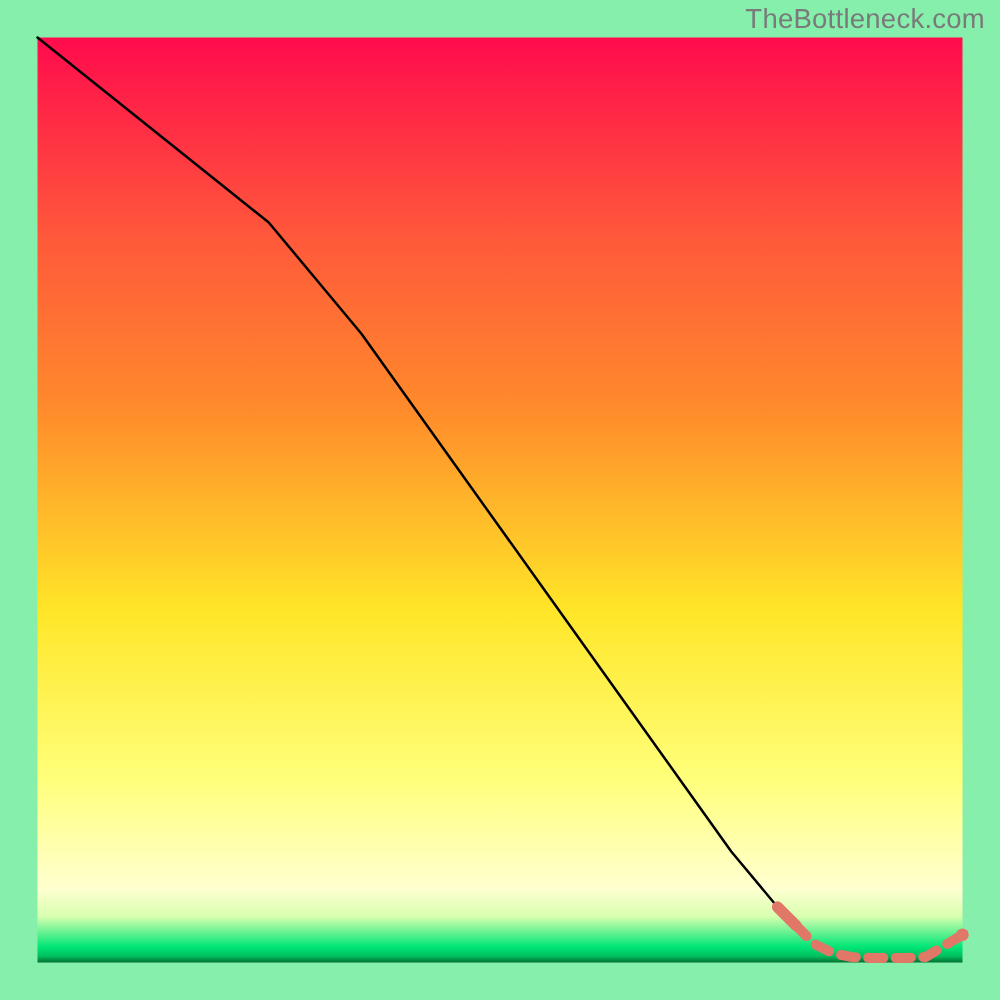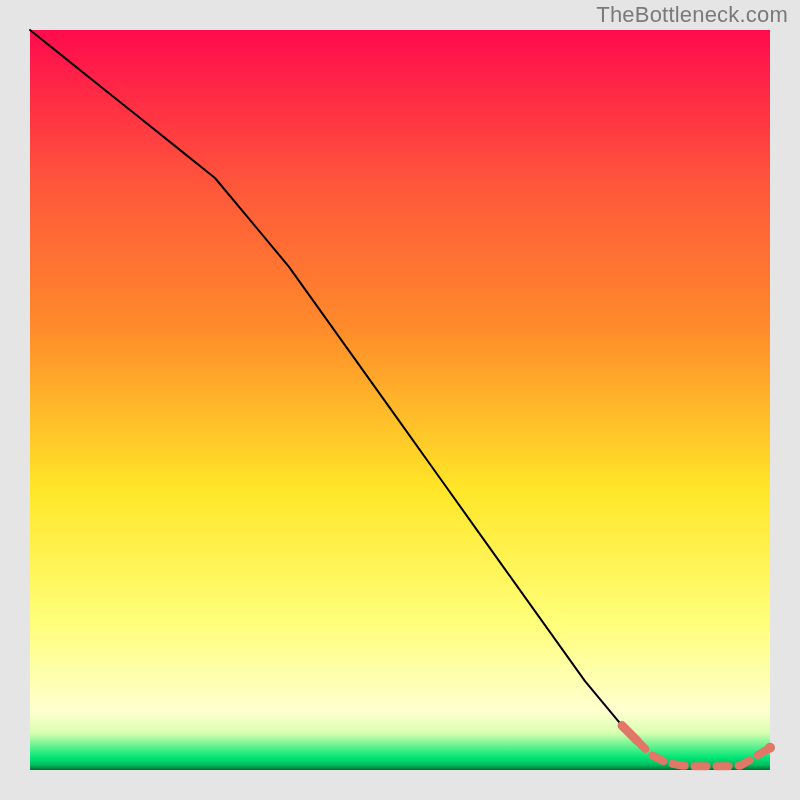--- a/index.html
+++ b/index.html
@@ -8,21 +8,21 @@
     width: 800px;
     height: 800px;
     background: #000;
     overflow: hidden;
     font-family: Arial, Helvetica, sans-serif;
   }
   .frame {
     position: relative;
     width: 800px;
     height: 800px;
-    background: #e5e5e5;
+    background: #86efac;
   }
   .watermark {
     position: absolute;
     top: 2px;
     right: 12px;
     color: #7a7a7a;
     font-size: 22px;
     font-weight: 500;
     letter-spacing: 0.2px;
     user-select: none;

